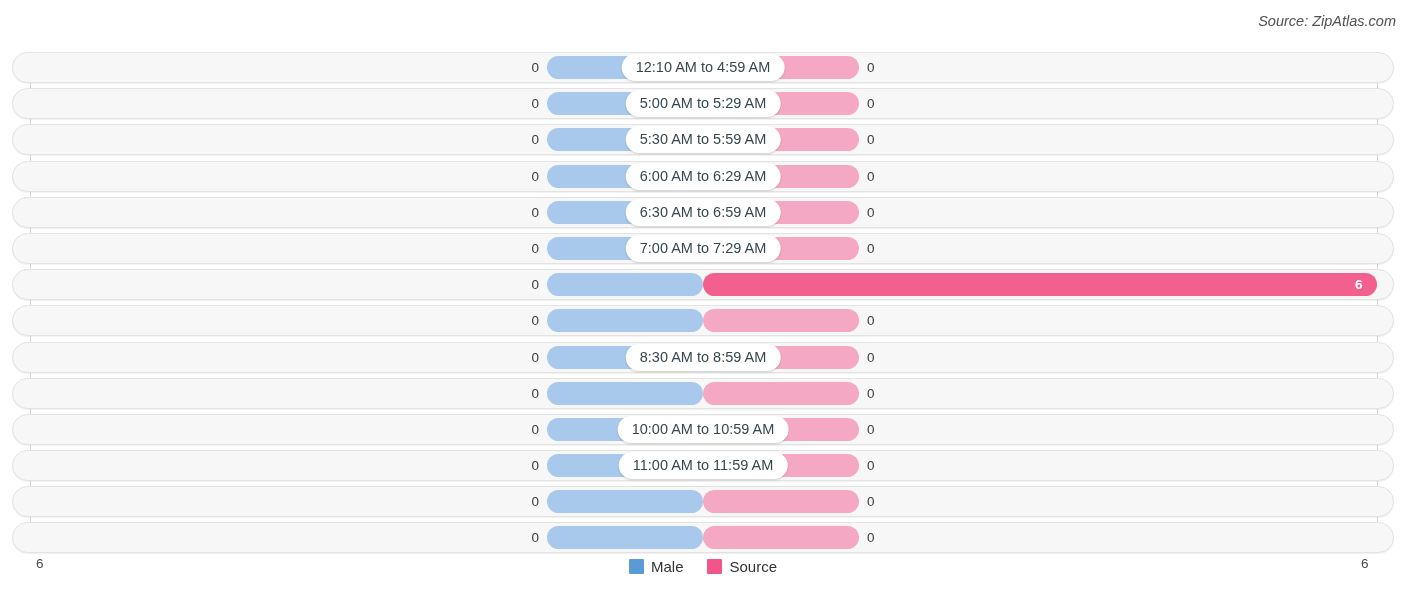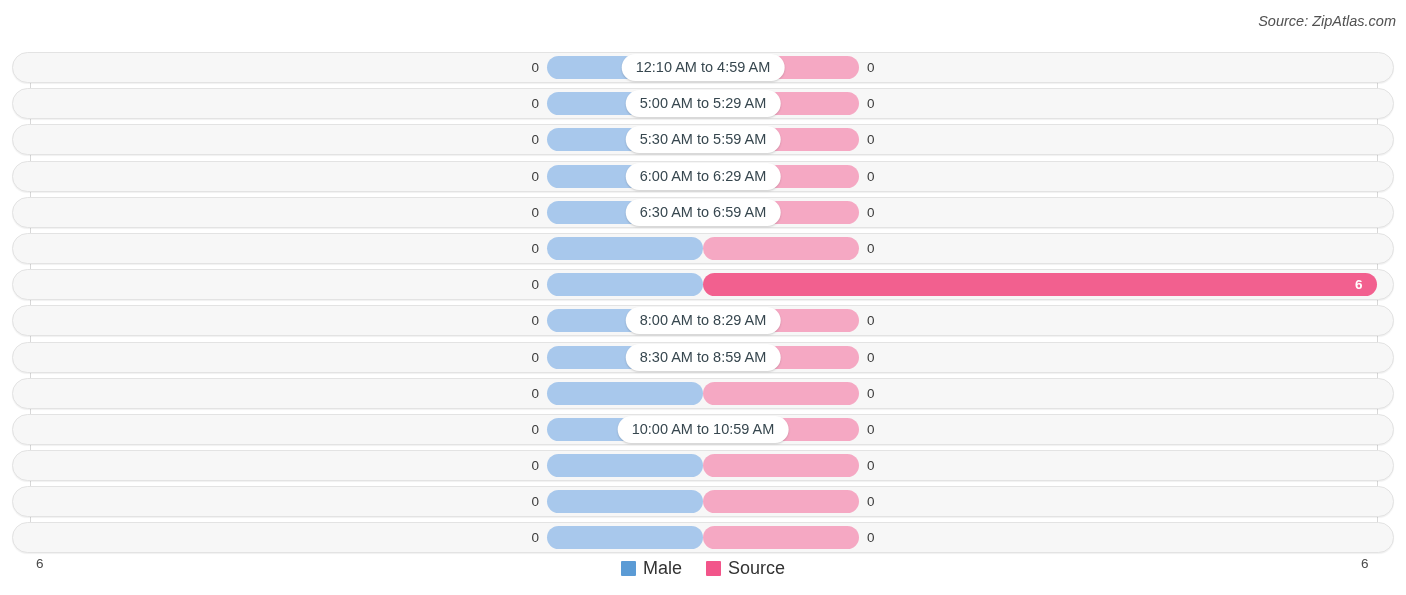--- a/index.html
+++ b/index.html
@@ -159,21 +159,21 @@
     position: absolute;
     left: 0;
     top: 558px;
     width: 1406px;
     text-align: center;
     font-size: 0;
   }
   .legend-item {
     display: inline-block;
     margin: 0 12px;
-    font-size: 18px;
+    font-size: 15px;
     color: #333333;
     vertical-align: middle;
     white-space: nowrap;
   }
   .swatch {
     display: inline-block;
     width: 15px;
     height: 15px;
     vertical-align: -2px;
     margin-right: 7px;
@@ -232,35 +232,35 @@
         <div class="val val-male" style="right: 867px;">0</div>
         <div class="val val-female" style="left: 867px;">0</div>
         <div class="cat-pill">6:30 AM to 6:59 AM</div>
       </div>
       <div class="row">
         <div class="track"></div>
         <div class="bar bar-male" style="width: 156px;"></div>
         <div class="bar bar-female" style="width: 156px;"></div>
         <div class="val val-male" style="right: 867px;">0</div>
         <div class="val val-female" style="left: 867px;">0</div>
+        <div class="cat-pill">7:00 AM to 7:29 AM</div>
       </div>
       <div class="row highlight">
         <div class="track"></div>
         <div class="bar bar-male" style="width: 156px;"></div>
         <div class="bar bar-female" style="width: 674px;"></div>
         <div class="val val-male" style="right: 867px;">0</div>
         <div class="val val-female val-inside" style="left: 1355px;">6</div>
       </div>
       <div class="row">
         <div class="track"></div>
         <div class="bar bar-male" style="width: 156px;"></div>
         <div class="bar bar-female" style="width: 156px;"></div>
         <div class="val val-male" style="right: 867px;">0</div>
         <div class="val val-female" style="left: 867px;">0</div>
-        <div class="cat-pill">8:00 AM to 8:29 AM</div>
       </div>
       <div class="row">
         <div class="track"></div>
         <div class="bar bar-male" style="width: 156px;"></div>
         <div class="bar bar-female" style="width: 156px;"></div>
         <div class="val val-male" style="right: 867px;">0</div>
         <div class="val val-female" style="left: 867px;">0</div>
         <div class="cat-pill">8:30 AM to 8:59 AM</div>
       </div>
       <div class="row">
@@ -277,20 +277,21 @@
         <div class="val val-male" style="right: 867px;">0</div>
         <div class="val val-female" style="left: 867px;">0</div>
         <div class="cat-pill">10:00 AM to 10:59 AM</div>
       </div>
       <div class="row">
         <div class="track"></div>
         <div class="bar bar-male" style="width: 156px;"></div>
         <div class="bar bar-female" style="width: 156px;"></div>
         <div class="val val-male" style="right: 867px;">0</div>
         <div class="val val-female" style="left: 867px;">0</div>
+        <div class="cat-pill">11:00 AM to 11:59 AM</div>
       </div>
       <div class="row">
         <div class="track"></div>
         <div class="bar bar-male" style="width: 156px;"></div>
         <div class="bar bar-female" style="width: 156px;"></div>
         <div class="val val-male" style="right: 867px;">0</div>
         <div class="val val-female" style="left: 867px;">0</div>
       </div>
       <div class="row">
         <div class="track"></div>

